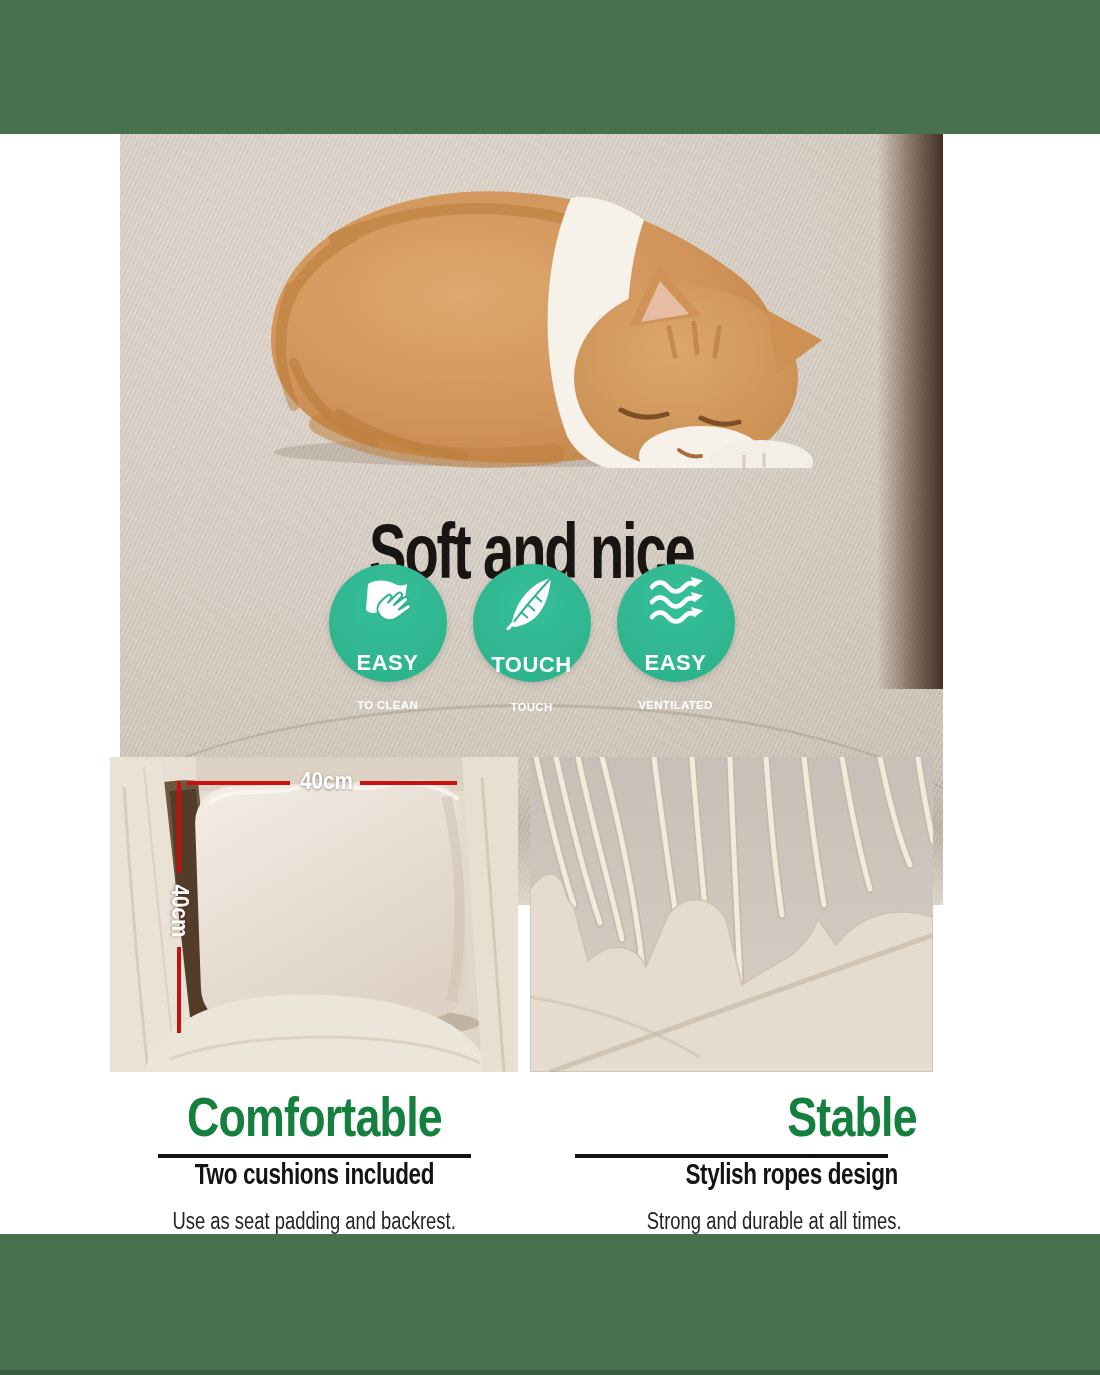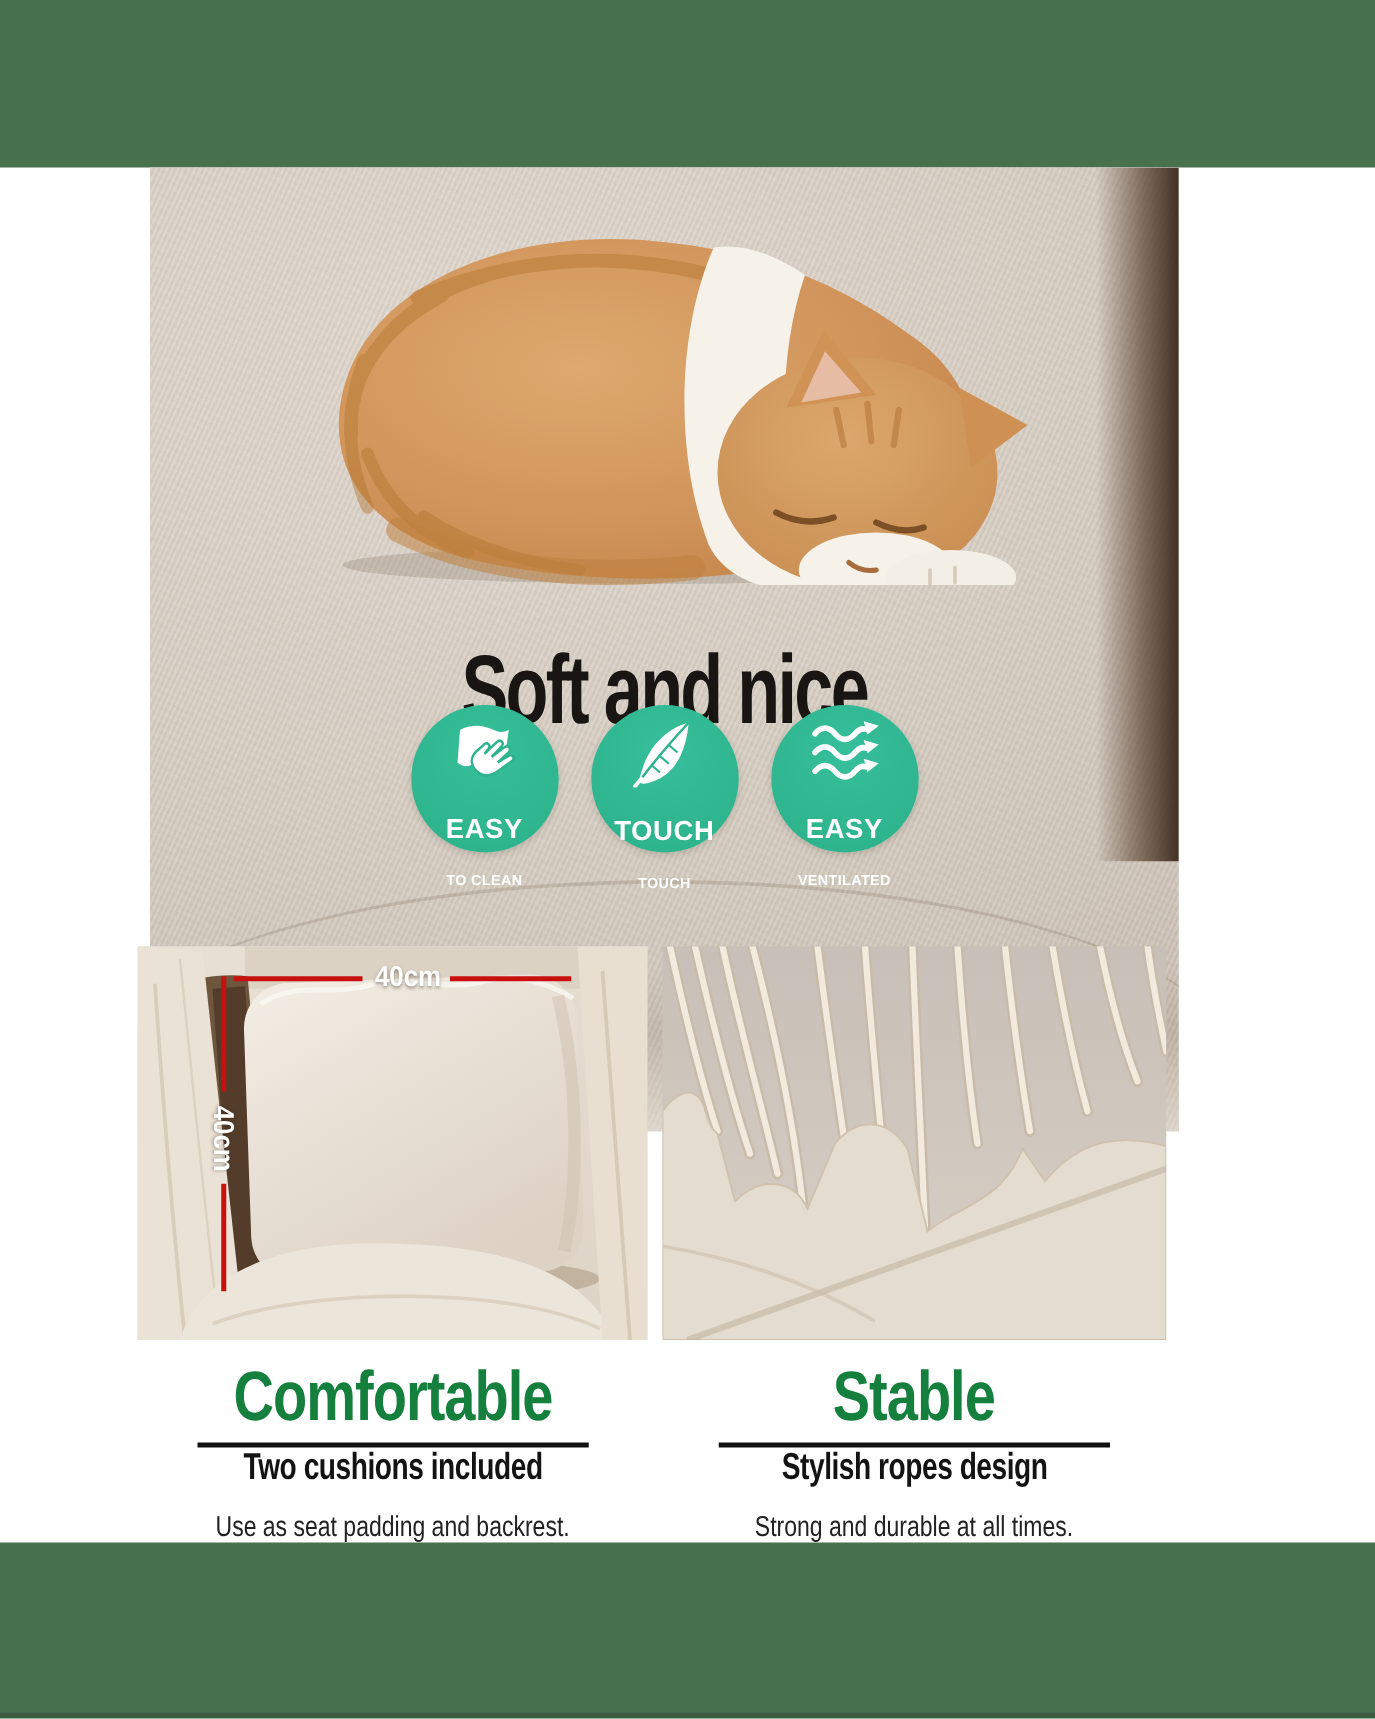--- a/index.html
+++ b/index.html
@@ -42,21 +42,21 @@
   .figure svg{position:absolute;left:0;top:0;}
   .dim{position:absolute;background:#C8100E;}
   .dim-label{position:absolute;color:#fff;font-weight:bold;font-size:23px;line-height:1;
         text-shadow:0 1px 3px rgba(40,20,10,.45);white-space:nowrap;}
   .dim-label .squeeze{display:inline-block;transform:scaleX(.9);transform-origin:center;}
   .dim-label.vert{transform:translate(-50%,-50%) rotate(90deg);}
 
   
   .feature{position:absolute;top:1086px;text-align:center;color:#111;}
   .feature.left{left:110px;width:408px;}
-  .feature.right{left:530px;width:403px;}
+  .feature.right{left:530px;width:403px;text-align:right;}
   .feature h2{margin:0;font-size:56px;font-weight:bold;line-height:1.1;color:#15803d;white-space:nowrap;}
   .feature h2 .squeeze{display:inline-block;transform:scaleX(.8);transform-origin:center;letter-spacing:-1px;}
   .feature .rule{width:313px;height:4px;background:#121212;margin:6px auto 0;}
   .feature h3{margin:0 0 0;font-size:30px;font-weight:bold;line-height:1.05;color:#131313;white-space:nowrap;}
   .feature h3 .squeeze{display:inline-block;transform:scaleX(.75);transform-origin:center;letter-spacing:-.5px;}
   .feature p{margin:20px 0 0;font-size:23px;font-weight:normal;line-height:1.05;color:#222;white-space:nowrap;}
   .feature p .squeeze{display:inline-block;transform:scaleX(.8);transform-origin:center;}
 </style>
 </head>
 <body>

